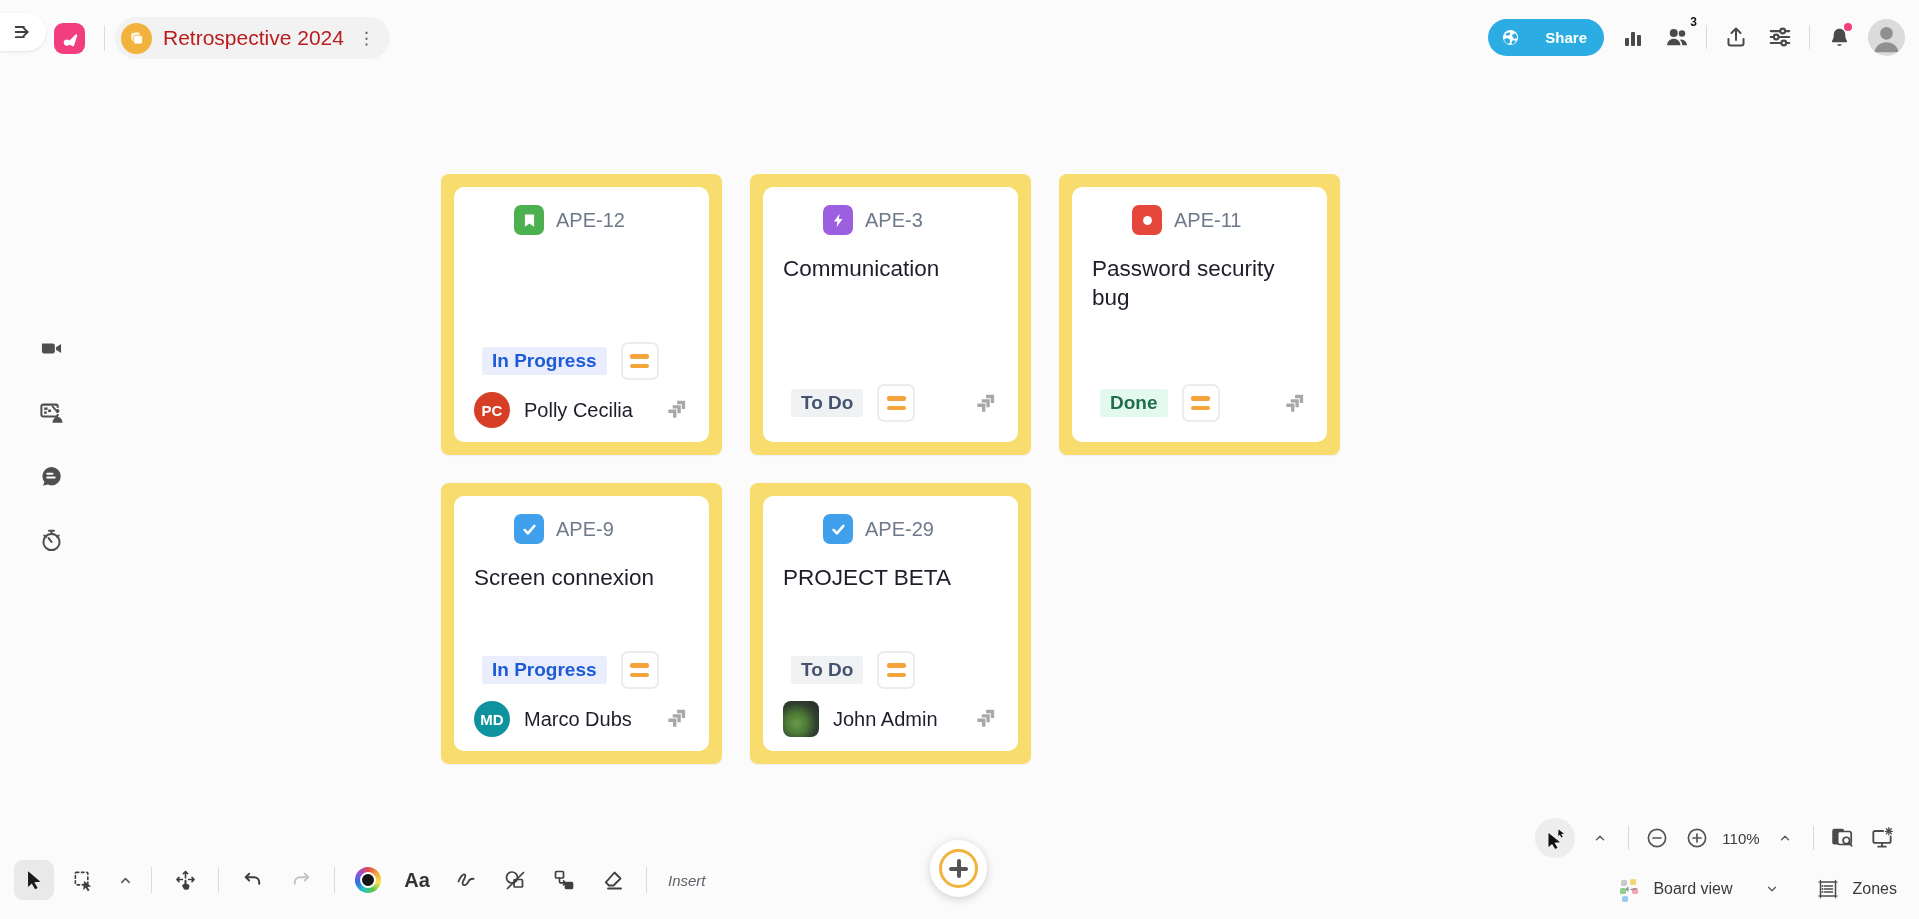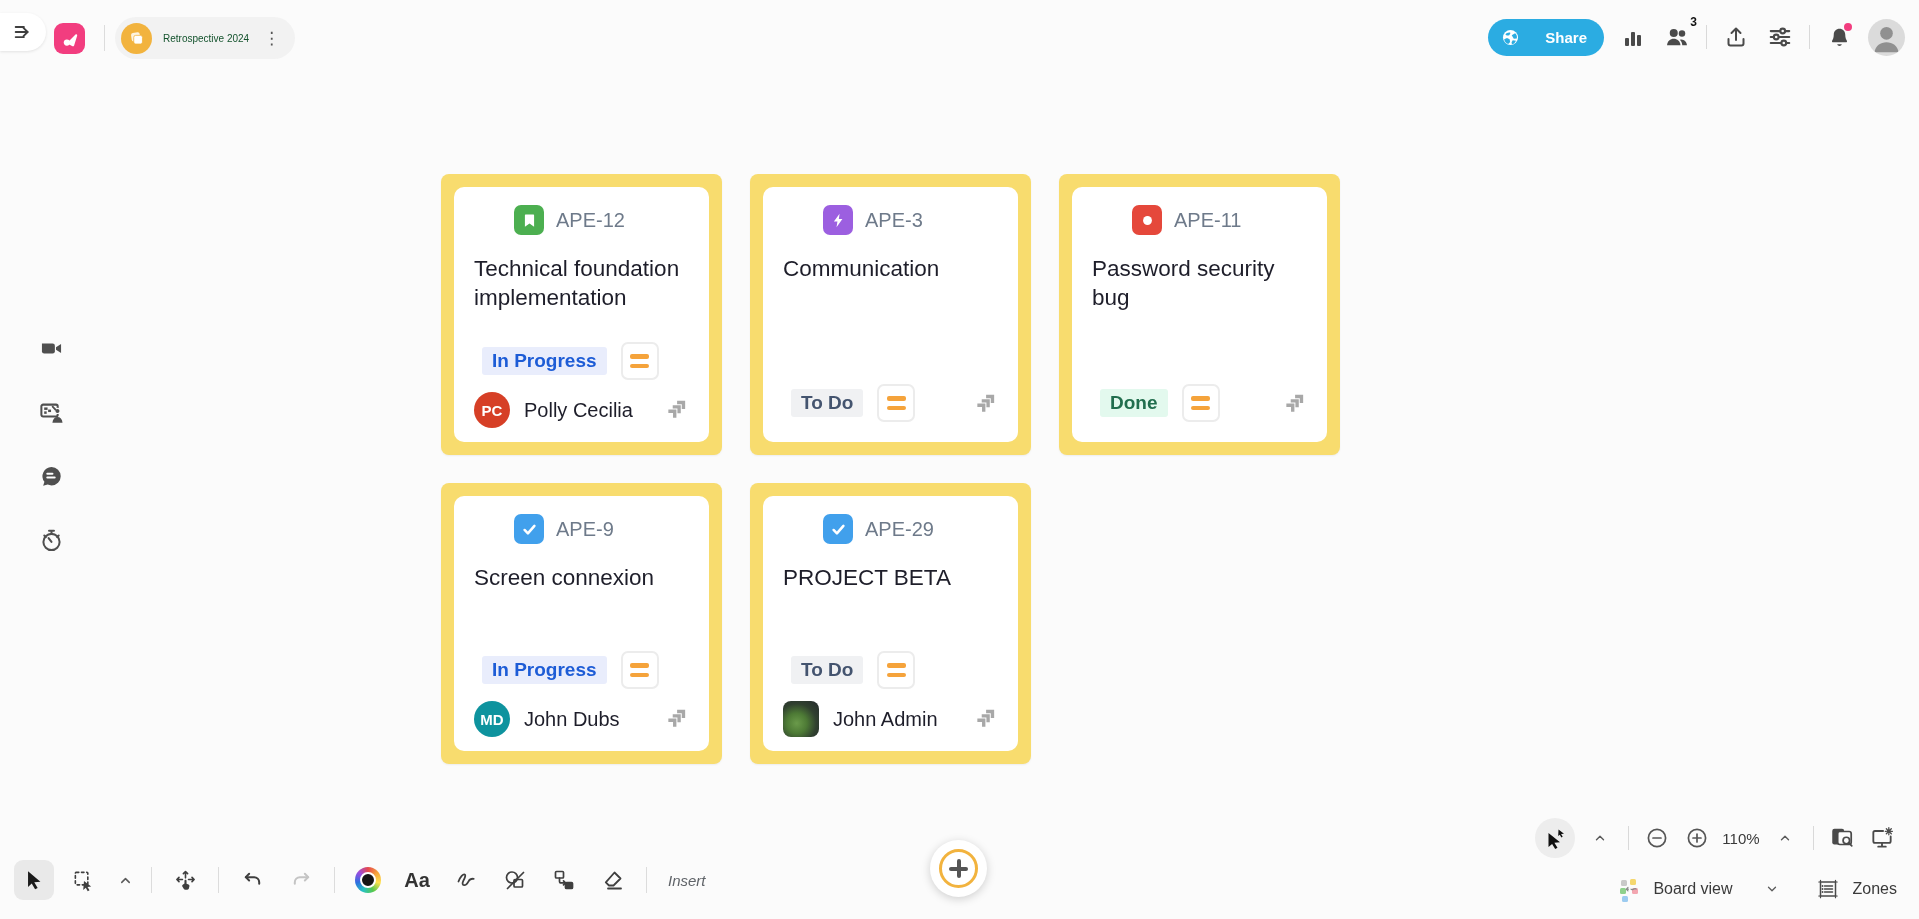--- a/index.html
+++ b/index.html
@@ -10,21 +10,21 @@
   
   .toggle-pill { position:absolute; left:0; top:13; top:13px; width:46px; height:38px;
     background:#fff; border-radius:0 19px 19px 0; box-shadow:0 1px 3px rgba(0,0,0,.10);
     display:flex; align-items:center; justify-content:center; }
   .app-logo { position:absolute; left:54px; top:23px; width:31px; height:31px; border-radius:9px;
     background:#F23D7F; display:grid; place-items:center; }
   .hdr-divider { position:absolute; left:104px; top:25px; width:1px; height:26px; background:#dcdcdc; }
   .title-pill { position:absolute; left:115px; top:17px; height:42px; border-radius:21px;
     background:#f2f2f2; display:flex; align-items:center; gap:11px; padding:0 12px 0 6px; }
   .board-ico { width:31px; height:31px; border-radius:50%; background:#F2B33E; display:grid; place-items:center; }
-  .title-text { font-size:10px; color:#14532d; }
+  .title-text { font-size:21px; color:#b91c1c; }
   .dots-v { font-size:17px; color:#555; letter-spacing:0; padding:0 3px; cursor:pointer; line-height:1; }
 
   
   .topright { position:absolute; right:14px; top:18px; height:38px; display:flex; align-items:center; gap:14px; }
   .share-btn { height:37px; border-radius:19px; background:#2BACE2; display:flex; align-items:center;
     gap:24px; padding:0 17px 0 12px; border:none; cursor:pointer; }
   .share-btn span { color:#fff; font-weight:bold; font-size:15px; }
   .tr-ico { width:30px; height:30px; display:grid; place-items:center; position:relative; cursor:pointer; }
   .tr-div { width:1px; height:24px; background:#d9d9d9; }
   .badge-num { position:absolute; top:-7px; right:-5px; font-size:12px; font-weight:bold; color:#111; }
@@ -236,21 +236,20 @@
       <div class="card" style="left: 441px; top: 174px;">
         <div class="card-inner">
           <div class="card-head">
             <span class="type-ico" style="background:#4CAF50">
               <svg width="19" height="19" viewBox="0 0 24 24">
                 <path d="M7 4.5h10a.8.8 0 0 1 .8.8V20l-5.8-4.1L6.2 20V5.3a.8.8 0 0 1 .8-.8z" fill="#fff"></path>
               </svg>
             </span>
             <span class="card-key">APE-12</span>
           </div>
-          <div class="card-title">Technical foundation implementation</div>
           <div class="status-row" style="bottom:62px">
             <span class="status-badge" style="background:#E9EDFC;color:#1D5CD6">In Progress</span>
             <span class="priority-box">
               <i></i>
               <i></i>
             </span>
           </div>
           <div class="assignee-row">
             <span class="av-initials" style="background:#D63F26">PC</span>
             <span class="assignee-name">Polly Cecilia</span>
@@ -337,21 +336,21 @@
           <div class="card-title">Screen connexion</div>
           <div class="status-row" style="bottom:62px">
             <span class="status-badge" style="background:#E9EDFC;color:#1D5CD6">In Progress</span>
             <span class="priority-box">
               <i></i>
               <i></i>
             </span>
           </div>
           <div class="assignee-row">
             <span class="av-initials" style="background:#0E939E">MD</span>
-            <span class="assignee-name">John Dubs</span>
+            <span class="assignee-name">Marco Dubs</span>
           </div>
           <span class="jira-ico" style="bottom:20px">
             <svg width="27" height="27" viewBox="0 0 24 24" fill="none" stroke="#A8A8A8" stroke-width="3" stroke-linejoin="miter">
               <g transform="rotate(-45 12 12)">
                 <path d="M4.5 8l4 4-4 4"></path>
                 <path d="M10 8l4 4-4 4"></path>
                 <path d="M15.5 8l4 4-4 4"></path>
               </g>
             </svg>
           </span>

